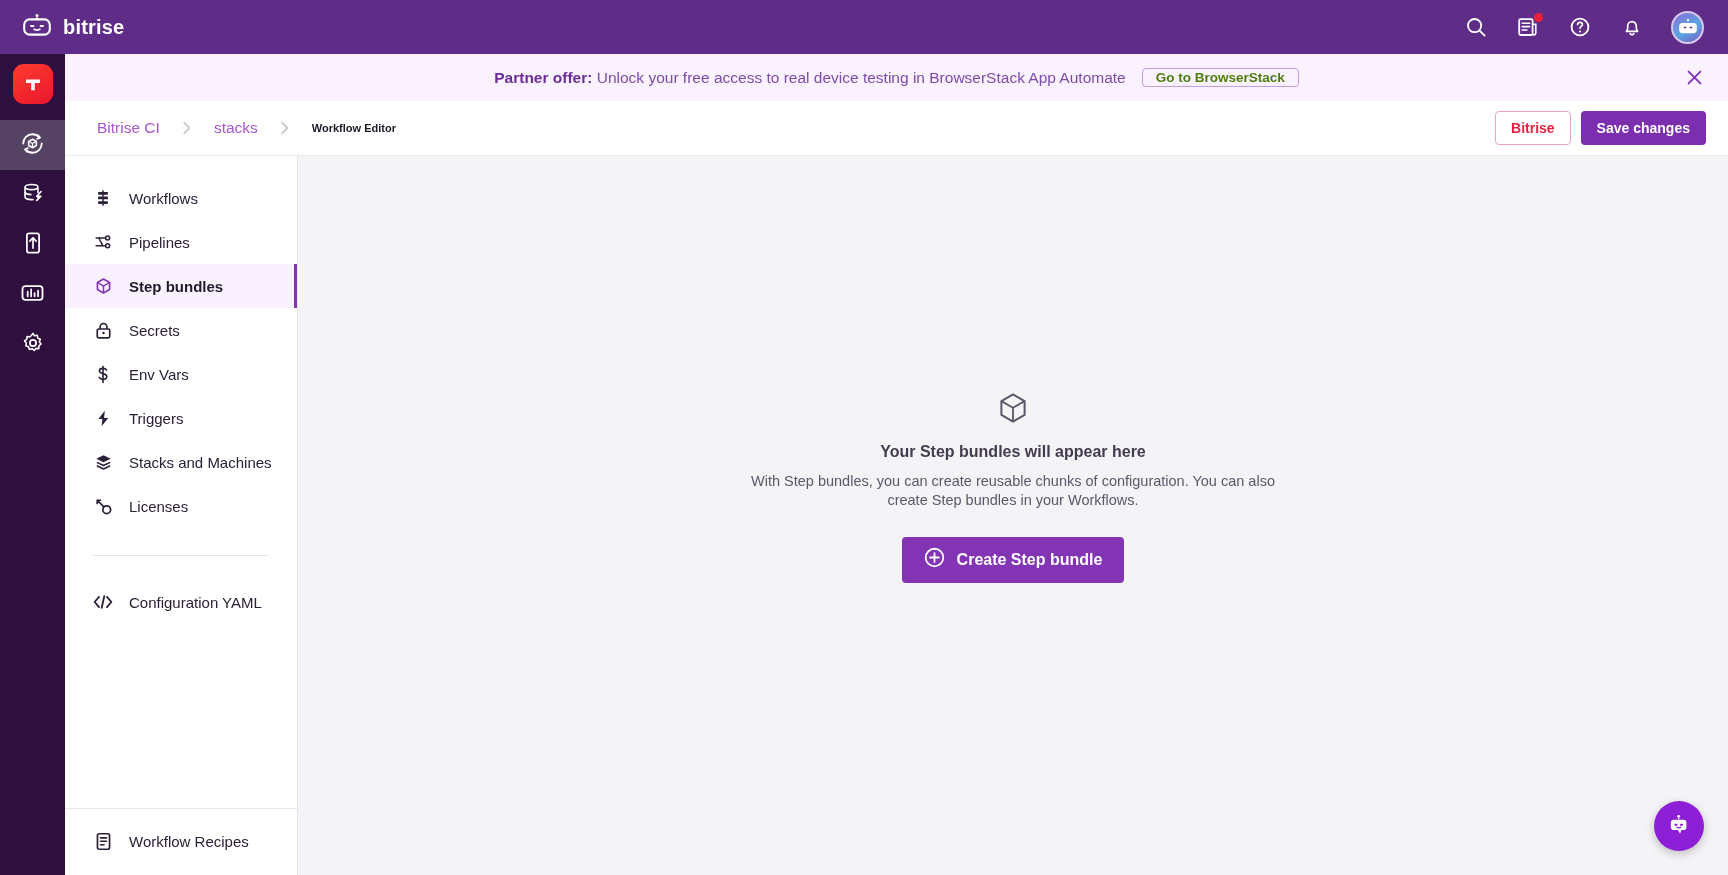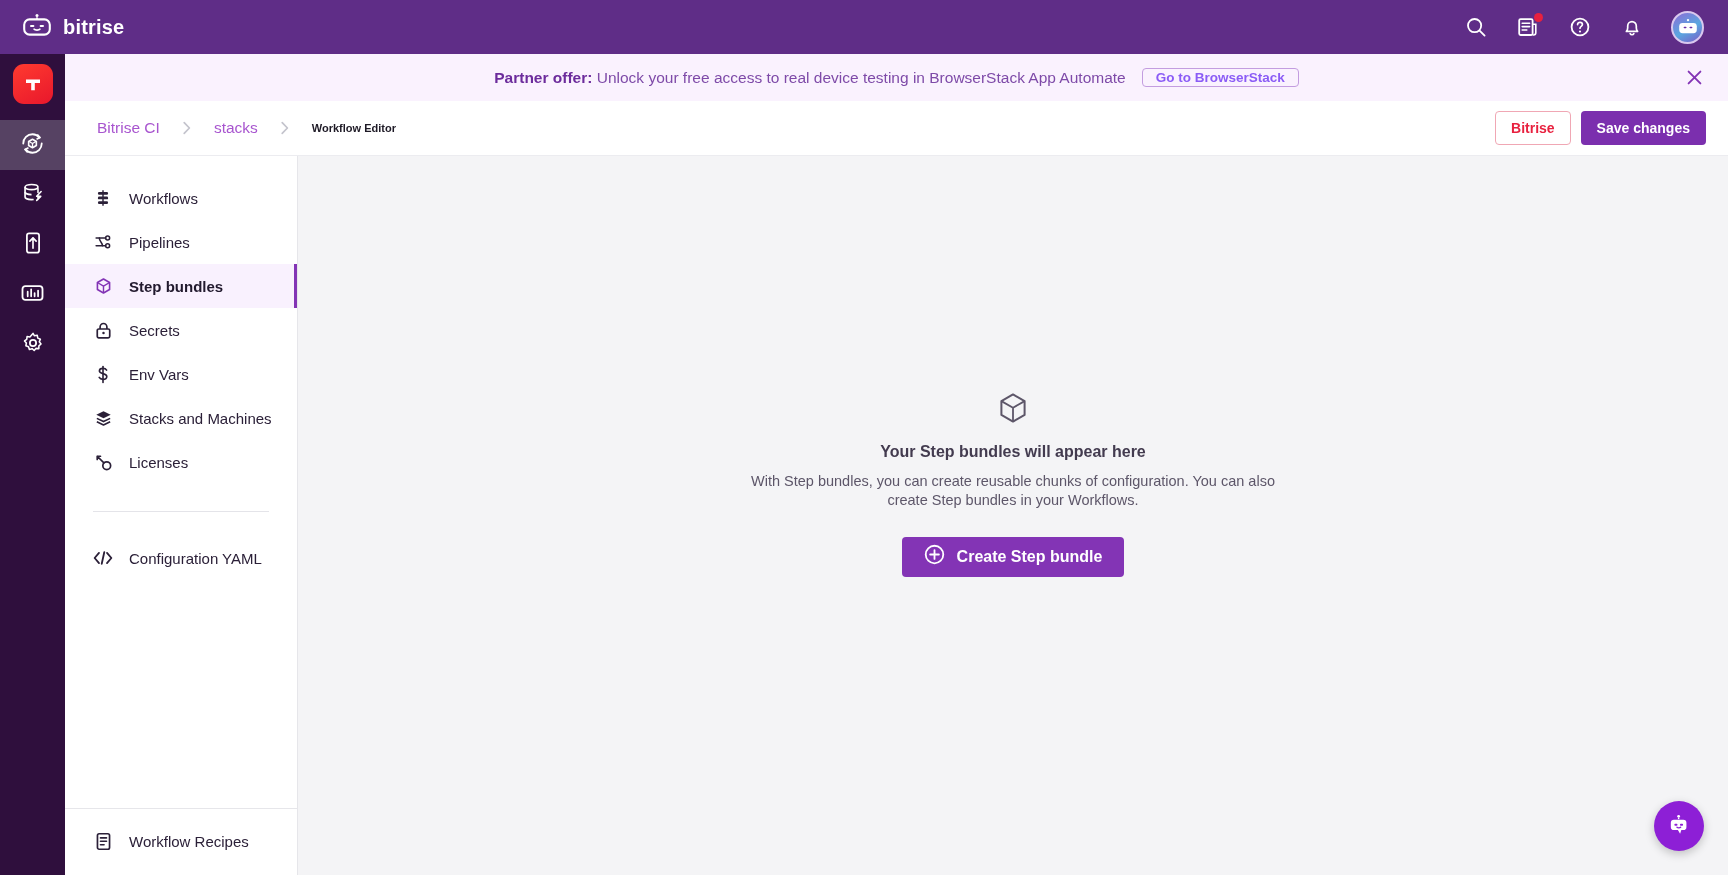--- a/index.html
+++ b/index.html
@@ -65,21 +65,21 @@
     background: #faf2fe;
     display: flex; align-items: center; justify-content: center;
     position: relative;
     padding: 0 24px;
   }
   .banner-text { font-size: 15.5px; color: #7e4aa8; }
   .banner-text b { color: #6c2c9c; font-weight: 700; }
   .banner-btn {
     margin-left: 16px;
     border: 1px solid #c39de0; border-radius: 4px;
-    background: transparent; color: #8b5cf6;
+    background: transparent; color: #4d7c0f;
     font-size: 13.5px; font-weight: 700;
     padding: 1px 13px; cursor: pointer;
     font-family: "Liberation Sans", sans-serif;
   }
   .banner-close {
     position: absolute; right: 22px; top: 50%; transform: translateY(-50%);
     width: 24px; height: 24px; display: flex; align-items: center; justify-content: center;
     cursor: pointer;
   }
 
@@ -142,21 +142,21 @@
   }
   .empty {
     width: 560px; text-align: center; margin-top: 235px;
   }
   .empty-icon { display: flex; justify-content: center; margin-bottom: 18px; }
   .empty-title { font-size: 16px; font-weight: 700; color: #433b4f; margin-bottom: 11px; }
   .empty-desc { font-size: 14.5px; color: #5d5669; line-height: 1.33; margin-bottom: 26px; padding: 0 12px; }
   .btn-create {
     background: #8334b5; color: #fff; border: none; border-radius: 4px;
     font-size: 16px; font-weight: 700;
-    padding: 0 22px; height: 40px;
+    padding: 0 22px; height: 46px;
     display: inline-flex; align-items: center; gap: 12px;
     cursor: pointer; font-family: "Liberation Sans", sans-serif;
   }
 
   .chat-fab {
     position: absolute; right: 24px; bottom: 24px;
     width: 50px; height: 50px; border-radius: 50%;
     background: #8d1fd6;
     display: flex; align-items: center; justify-content: center;
     box-shadow: 0 3px 10px rgba(0,0,0,.22); cursor: pointer;
@@ -363,20 +363,28 @@
           <div class="nav-item">
             <span class="nav-icon">
               <svg width="14" height="19" viewBox="0 0 14 20" fill="none">
                 <path d="M7 1.6v16.8" stroke="#2b2038" stroke-width="1.7" stroke-linecap="round"></path>
                 <path d="M10.8 5.4c-.7-1.2-2.1-1.9-3.8-1.9-2.2 0-3.8 1.1-3.8 2.8 0 3.8 7.8 1.8 7.8 5.8 0 1.8-1.7 3-4 3-1.8 0-3.3-.7-4-2" stroke="#2b2038" stroke-width="1.7" stroke-linecap="round"></path>
               </svg>
             </span>
             <span class="nav-label">Env Vars</span>
           </div>
 
+          <div class="nav-item">
+            <span class="nav-icon">
+              <svg width="17" height="19" viewBox="0 0 18 20" fill="none">
+                <path d="M10.4 1.8 L3.6 10.4 h4.2 L7 18.2 L14 9.6 H9.6z" fill="#2b2038"></path>
+              </svg>
+            </span>
+            <span class="nav-label">Triggers</span>
+          </div>
 
           <div class="nav-item">
             <span class="nav-icon">
               <svg width="19" height="18" viewBox="0 0 20 20" fill="none">
                 <path d="M10 2.4 L18 6.4 L10 10.4 L2 6.4z" fill="#2b2038"></path>
                 <path d="M2.6 10.4 L10 14 L17.4 10.4" stroke="#2b2038" stroke-width="1.8" stroke-linejoin="round"></path>
                 <path d="M2.6 14.2 L10 17.8 L17.4 14.2" stroke="#2b2038" stroke-width="1.8" stroke-linejoin="round"></path>
               </svg>
             </span>
             <span class="nav-label">Stacks and Machines</span>

